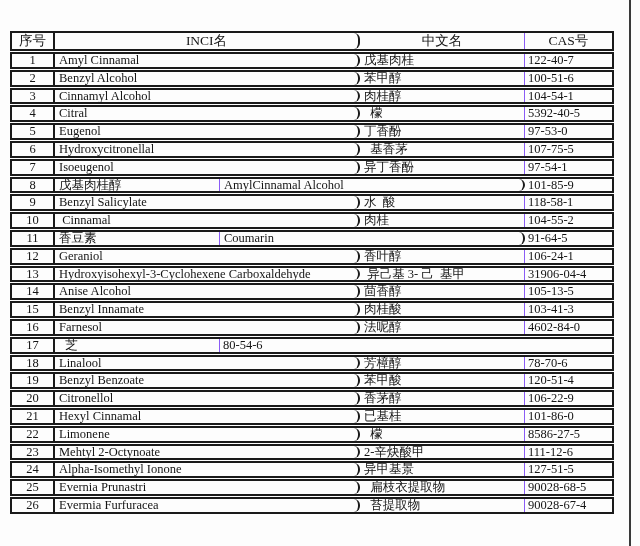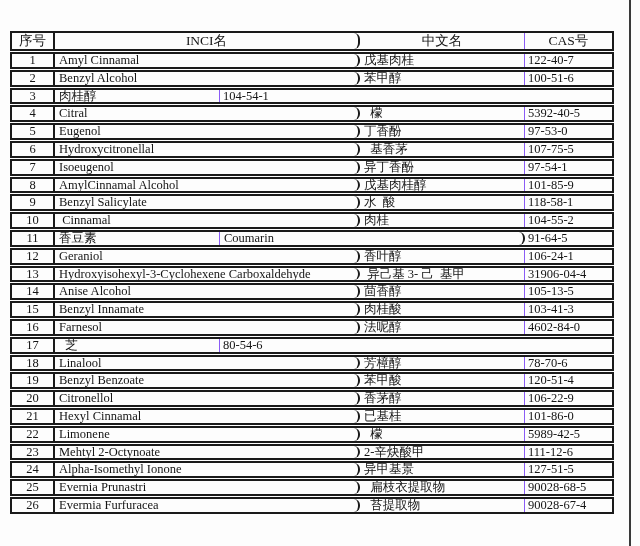--- a/index.html
+++ b/index.html
@@ -61,20 +61,21 @@
 
   <div class="t-row">
     <div class="c c-no">2</div>
     <div class="c c-inci">Benzyl Alcohol</div>
     <div class="c c-cn">苯甲醇</div>
     <div class="c c-cas">100-51-6</div>
   </div>
 
   <div class="t-row">
     <div class="c c-no">3</div>
+    <div class="c c-inci">Cinnamyl Alcohol</div>
     <div class="c c-cn">肉桂醇</div>
     <div class="c c-cas">104-54-1</div>
   </div>
 
   <div class="t-row">
     <div class="c c-no">4</div>
     <div class="c c-inci">Citral</div>
     <div class="c c-cn">  檬</div>
     <div class="c c-cas">5392-40-5</div>
   </div>
@@ -95,22 +96,22 @@
 
   <div class="t-row">
     <div class="c c-no">7</div>
     <div class="c c-inci">Isoeugenol</div>
     <div class="c c-cn">异丁香酚</div>
     <div class="c c-cas">97-54-1</div>
   </div>
 
   <div class="t-row">
     <div class="c c-no">8</div>
+    <div class="c c-cn">戊基肉桂醇</div>
     <div class="c c-inci">AmylCinnamal Alcohol</div>
-    <div class="c c-cn">戊基肉桂醇</div>
     <div class="c c-cas">101-85-9</div>
   </div>
 
   <div class="t-row">
     <div class="c c-no">9</div>
     <div class="c c-inci">Benzyl Salicylate</div>
     <div class="c c-cn">水  酸</div>
     <div class="c c-cas">118-58-1</div>
   </div>
 
@@ -194,21 +195,21 @@
     <div class="c c-no">21</div>
     <div class="c c-inci">Hexyl Cinnamal</div>
     <div class="c c-cn">已基桂</div>
     <div class="c c-cas">101-86-0</div>
   </div>
 
   <div class="t-row">
     <div class="c c-no">22</div>
     <div class="c c-inci">Limonene</div>
     <div class="c c-cn">  檬</div>
-    <div class="c c-cas">5989-42-5</div>
+    <div class="c c-cas">8586-27-5</div>
   </div>
 
   <div class="t-row">
     <div class="c c-no">23</div>
     <div class="c c-inci">Mehtyl 2-Octynoate</div>
     <div class="c c-cn">2-辛炔酸甲</div>
     <div class="c c-cas">111-12-6</div>
   </div>
 
   <div class="t-row">

